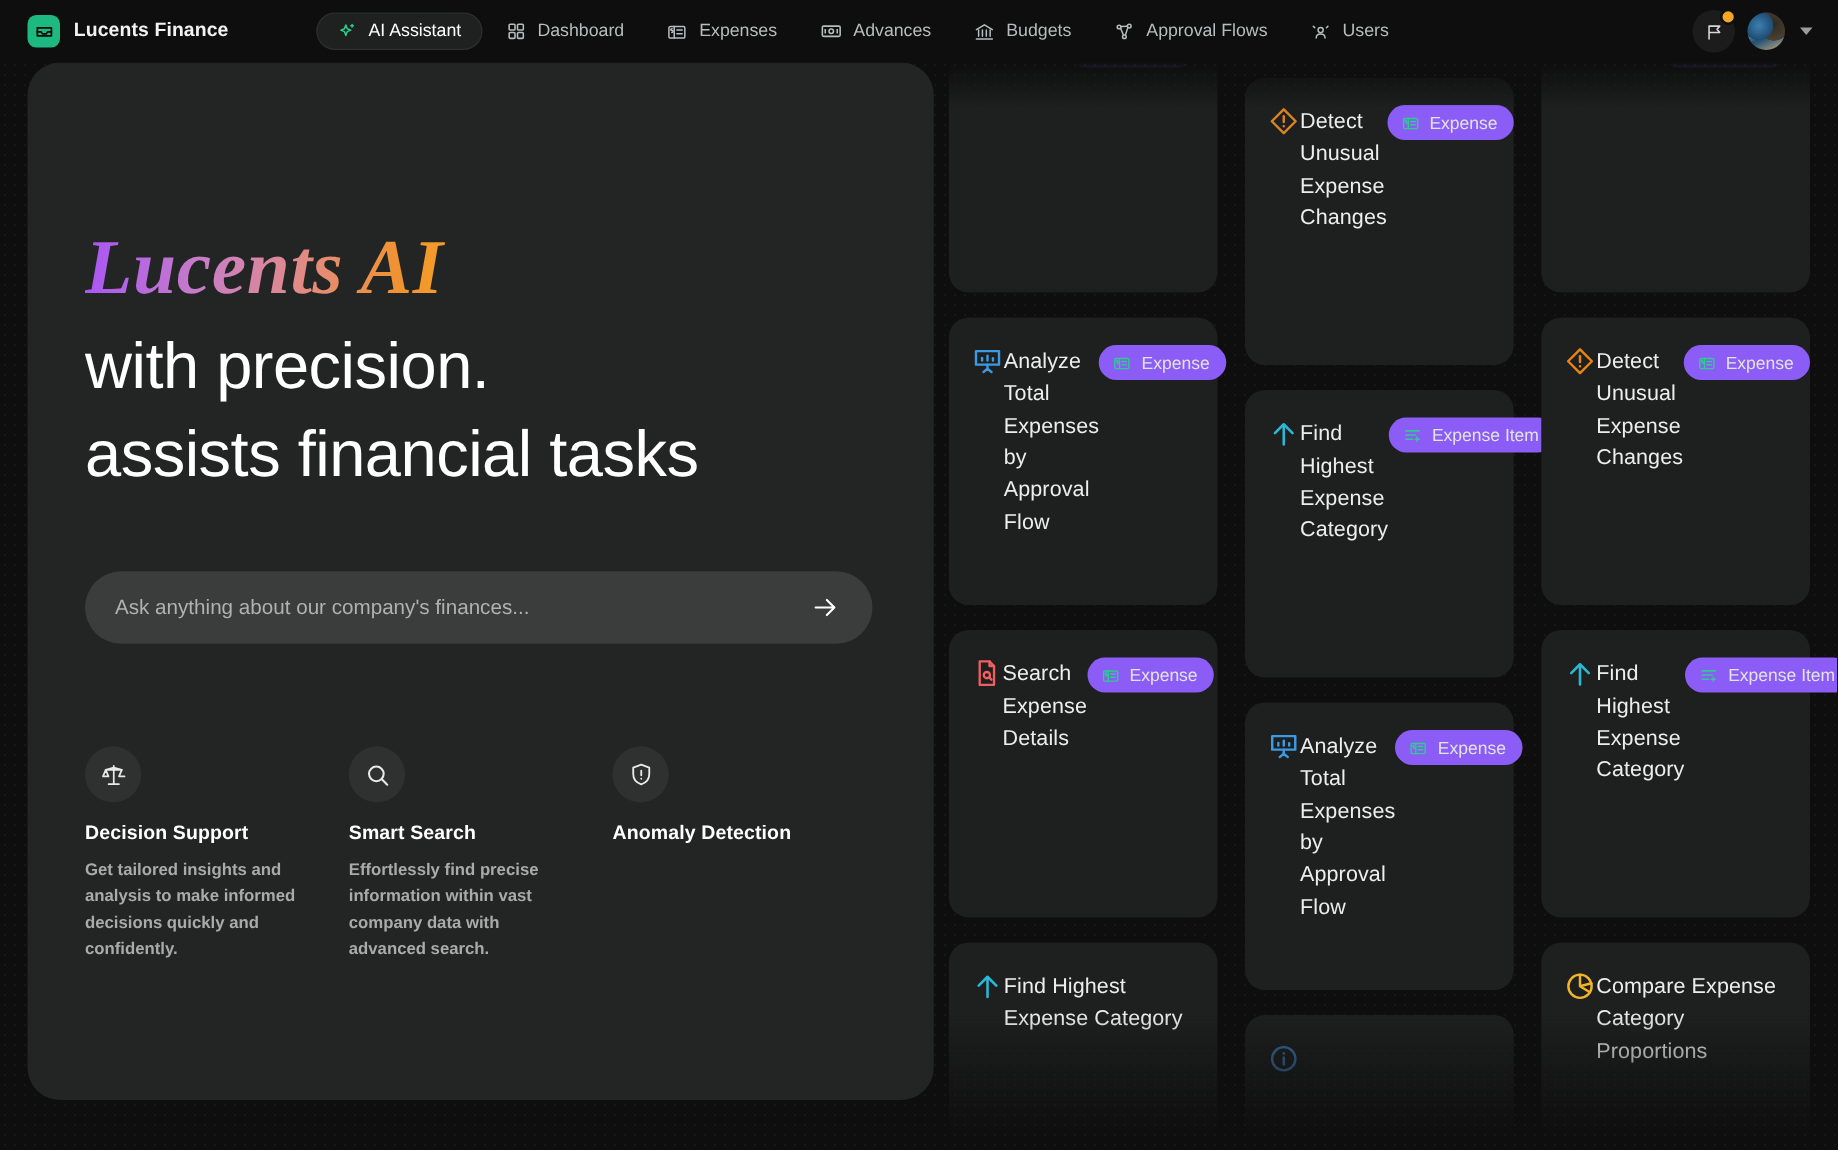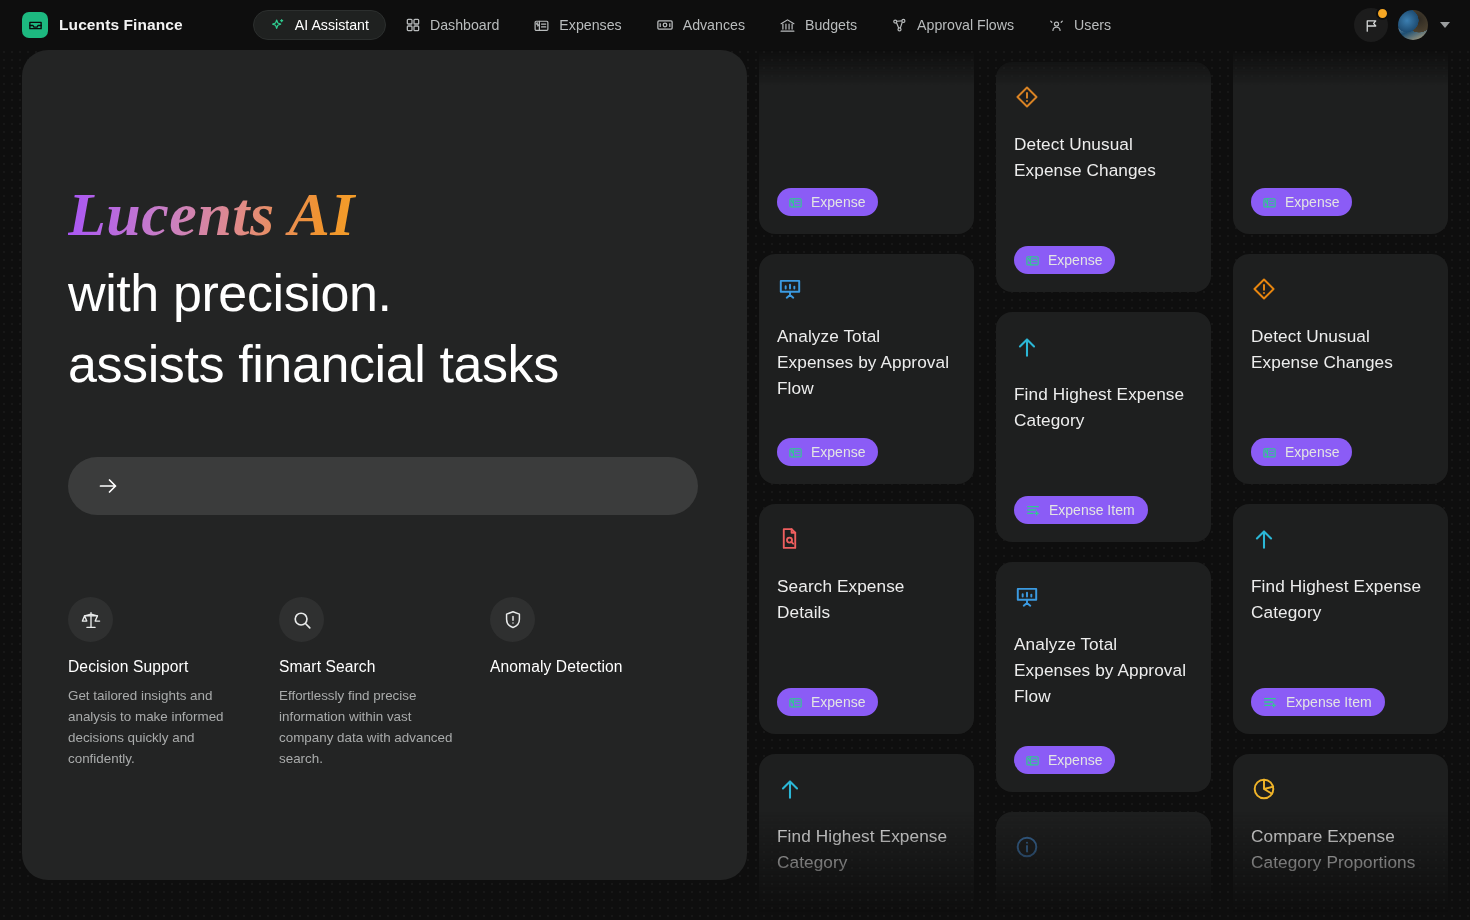--- a/index.html
+++ b/index.html
@@ -195,21 +195,21 @@
     align-items: center; justify-content: center;
     padding: 4px;
   }
 
   
   .features {
     margin-top: 82px;
     display: flex;
     gap: 0;
   }
-  .feature { width: 217px; padding-right: 25px; }
+  .feature { width: 217px; padding-right: 25px; font-weight: bold; }
   .feature-icon {
     width: 45px; height: 45px;
     border-radius: 50%;
     background: #2f3030;
     display: flex; align-items: center; justify-content: center;
     margin-bottom: 16px;
   }
   .feature-title {
     font-size: 15.6px;
     color: #ffffff;
@@ -241,21 +241,21 @@
   .cards-col.c1 { margin-top: -46px; }
   .cards-col.c2 { margin-top: 12px; }
   .cards-col.c3 { margin-top: -46px; }
 
   .card {
     background: #1e1f1f;
     border-radius: 16px;
     padding: 22px 18px 18px 18px;
     min-height: 230px;
     display: flex;
-    flex-direction: column;
+    flex-direction: row;
     cursor: pointer;
   }
   .card-icon { margin-bottom: 22px; height: 26px; }
   .card-title {
     font-size: 17.2px;
     line-height: 1.5;
     color: #ededed;
     letter-spacing: .1px;
   }
   .card-spacer { flex: 1; min-height: 18px; }
@@ -388,20 +388,21 @@
 
     <section class="hero">
 
       <h1 class="hero-title">
         <span class="hero-line hero-brand">Lucents AI</span>
         <span class="hero-line">with precision.</span>
         <span class="hero-line">assists financial tasks</span>
       </h1>
 
       <div class="search-wrap">
+        <input class="search-input" type="text" placeholder="Ask anything about our company's finances..." style="">
         <button class="search-go">
           <svg width="24" height="24" viewBox="0 0 24 24" fill="none" stroke="#ffffff" stroke-width="1.7" stroke-linecap="round" stroke-linejoin="round">
             <path d="M4.5 12h15M13.5 6l6 6-6 6"></path>
           </svg>
         </button>
       </div>
 
       <div class="features">
 
         <div class="feature">

